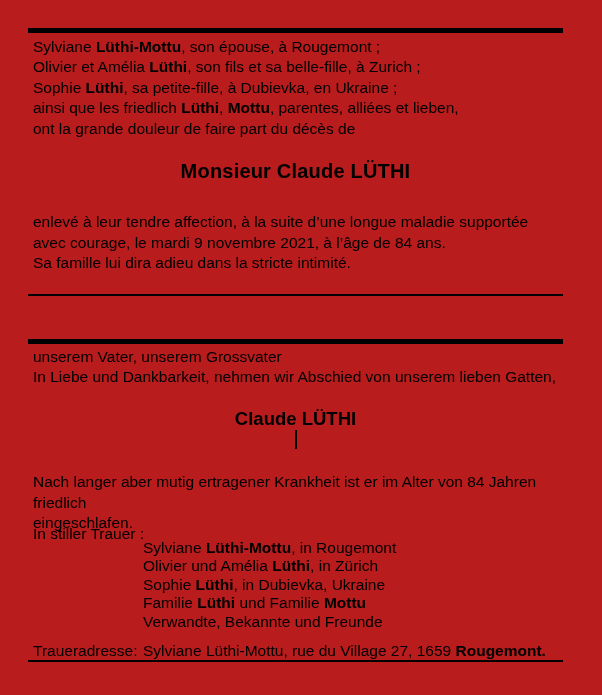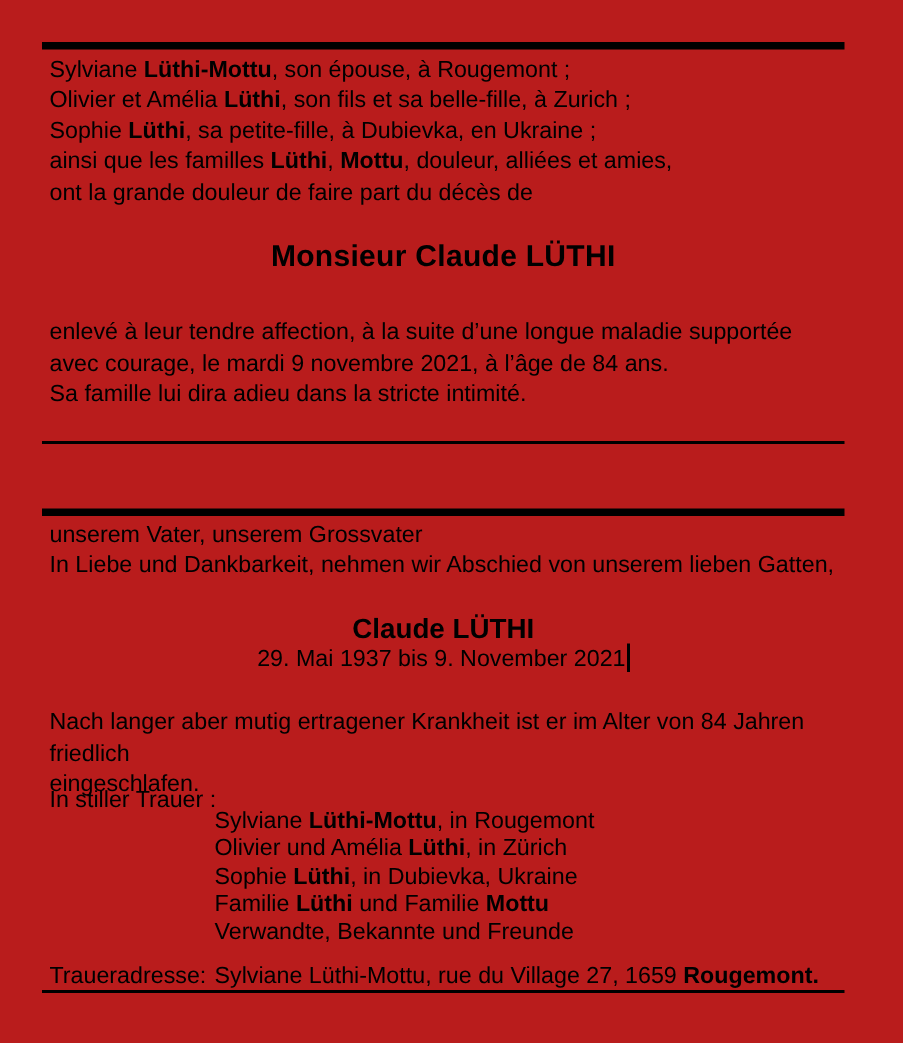--- a/index.html
+++ b/index.html
@@ -82,21 +82,21 @@
 
 <div class="page">
 
   <div>
     <div class="rule thick" style="top:28px"></div>
 
     <div class="tblock" style="top:36.5px">
       <div><span>Sylviane </span><span class="b">Lüthi-Mottu</span><span>, son épouse, à Rougemont ;</span></div>
       <div><span>Olivier et Amélia </span><span class="b">Lüthi</span><span>, son fils et sa belle-fille, à Zurich ;</span></div>
       <div><span>Sophie </span><span class="b">Lüthi</span><span>, sa petite-fille, à Dubievka, en Ukraine ;</span></div>
-      <div><span>ainsi que les familles </span><span class="b">Lüthi</span><span>, </span><span class="b">Mottu</span><span>, douleur, alliées et amies,</span></div>
+      <div><span>ainsi que les friedlich </span><span class="b">Lüthi</span><span>, </span><span class="b">Mottu</span><span>, parentes, alliées et lieben,</span></div>
       <div><span>ont la grande douleur de faire part du décès de</span></div>
     </div>
 
     <div class="centered title-fr" style="top:158px">Monsieur Claude LÜTHI</div>
 
     <div class="tblock" style="top:212px">
       <div><span>enlevé à leur tendre affection, à la suite d’une longue maladie supportée</span></div>
       <div><span>avec courage, le mardi 9 novembre 2021, à l’âge de 84 ans.</span></div>
       <div><span>Sa famille lui dira adieu dans la stricte intimité.</span></div>
     </div>
@@ -108,21 +108,21 @@
     <div class="rule thick" style="top:339px"></div>
 
     <div class="tblock" style="top:346.5px">
       <div><span>unserem Vater, unserem Grossvater</span></div>
       <div><span>In Liebe und Dankbarkeit, nehmen wir Abschied von unserem lieben Gatten,</span></div>
     </div>
 
     <div class="centered title-de" style="top:407px">Claude LÜTHI</div>
 
     <div class="centered dates-line" style="top:429px">
-      <span>29. Mai 1937 bis 9. November 2021</span><span class="caret"></span>
+      <span class="caret"></span>
     </div>
 
     <div class="tblock" style="top:472px">
       <div><span>Nach langer aber mutig ertragener Krankheit ist er im Alter von 84 Jahren friedlich</span></div>
       <div><span>eingeschlafen.</span></div>
     </div>
 
     <div class="label" style="top:524px">In stiller Trauer :</div>
 
     <div class="mourners" style="top:538.5px">

